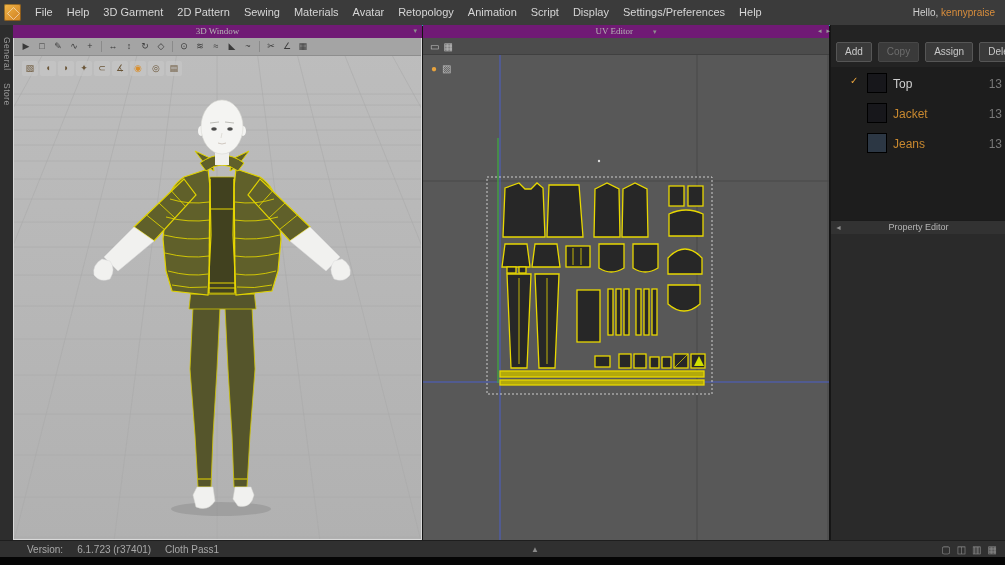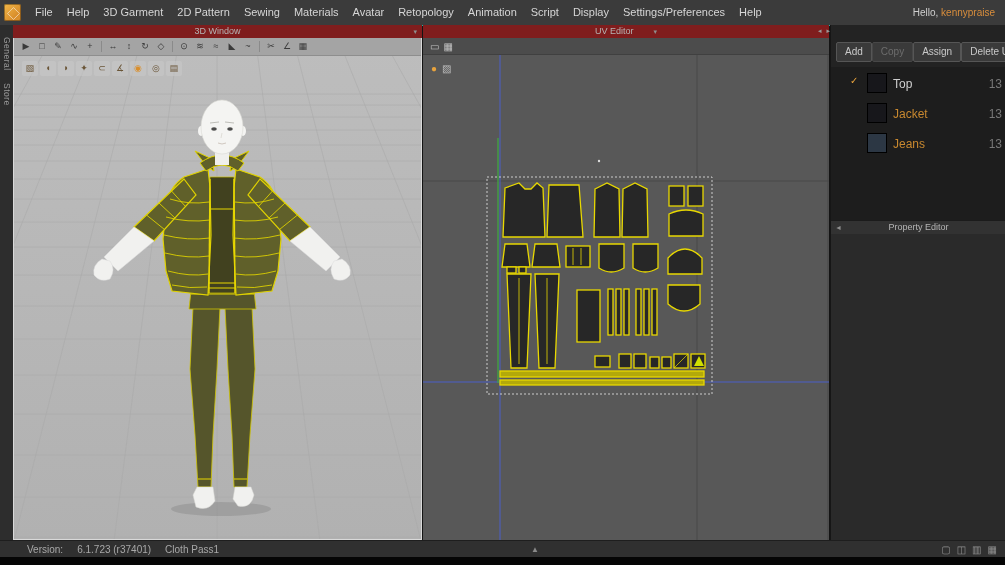--- a/index.html
+++ b/index.html
@@ -20,23 +20,23 @@
   .menu-item { padding:0 7px; font-size:11px; color:#d6d6d6; line-height:25px; white-space:nowrap; cursor:default; }
   .menubar-right { margin-left:auto; padding-right:10px; font-size:10px; color:#cfcfcf; white-space:nowrap; }
   .username { color:#d98e3c; }
   
   .left-rail { position:absolute; top:25px; left:0; width:13px; bottom:25px;
     background:#2d2d2d; border-right:1px solid #1f1f1f; }
   .rail-tab { writing-mode:vertical-rl; color:#9a9a9a; font-size:8.5px;
     margin:12px 0 0 2px; letter-spacing:.5px; }
   
   .panel { position:absolute; top:25px; height:515px; background:#2b2b2b; }
-  .tabbar { position:absolute; top:0; left:0; right:0; height:13px; background:#7f1d1d;
+  .tabbar { position:absolute; top:0; left:0; right:0; height:13px; background:#701a75;
     border-bottom:4px solid #7dd3fc; text-align:center; font-size:9px; color:#b5b5b5;
-    line-height:13px; }
+    line-height:13px;font-family:Liberation Serif, serif; }
   .tab-caret { font-size:7px; color:#8f8f8f; margin-left:20px; }
   .tab-caret-right { position:absolute; right:5px; top:0; font-size:7px; color:#8f8f8f; }
   
   .panel-3d { left:13px; width:409px; background:#3a3a3a; }
   .scene { position:absolute; top:13px; left:0; right:0; bottom:0;
     background:linear-gradient(#bdbdbd,#b1b1b1); border:1px solid #d9d9d9; overflow:hidden; }
   .scene-svg { position:absolute; top:0; left:0; }
   .toolbar-main { position:absolute; top:13px; left:1px; right:1px; height:17px; z-index:3;
     background:#a4a4a4; border-bottom:1px solid #8e8e8e; display:flex; align-items:center; padding-left:4px; }
   .t1-icon { width:16px; height:15px; font-size:9px; line-height:15px; text-align:center;
@@ -54,21 +54,21 @@
   .uvt-icon { font-size:10px; color:#c2c2c2; cursor:default; }
   .uv-overlay-icons { position:absolute; top:37px; left:8px; z-index:3; display:flex; gap:5px; }
   .uvo-icon { font-size:10px; line-height:14px; color:#bdbdbd; cursor:default; }
   .uvo-icon.accent { color:#e8a33d; }
   .uv-svg { position:absolute; top:13px; left:0; }
   
   .splitter { position:absolute; left:818px; top:27px; z-index:5; font-size:7px; color:#9a9a9a; letter-spacing:5px; }
   
   .panel-right { left:830px; width:175px; background:#232323; border-left:1px solid #161616; }
   .collapse-left { position:absolute; left:4px; top:0; font-size:7px; color:#8f8f8f; line-height:13px; }
-  .fp-buttons { position:absolute; top:17px; left:5px; right:0; height:20px; display:flex; overflow:hidden; }
+  .fp-buttons { position:absolute; top:17px; left:5px; right:0; height:20px; display:flex; gap:6px; overflow:hidden; }
   .btn { font-size:10px; line-height:16px; padding:1px 8px; background:#3a3a3a; color:#c9c9c9;
     border:1px solid #565656; border-radius:2px; white-space:nowrap; cursor:default; }
   .btn.disabled { color:#6d6d6d; border-color:#474747; }
   .fp-list { position:absolute; top:42px; left:0; right:0; height:153px; background:#1d1d1d; }
   .fp-row { position:relative; height:30px; }
   .fp-check { position:absolute; left:19px; top:8px; font-size:10px; color:#e8a33d; }
   .fp-swatch { position:absolute; left:36px; top:6px; width:18px; height:18px; border:1px solid #000; }
   .sw-dark { background:#17171b; }
   .sw-jeans { background:#2c3744; }
   .fp-name { position:absolute; left:62px; top:10px; font-size:12px; }

